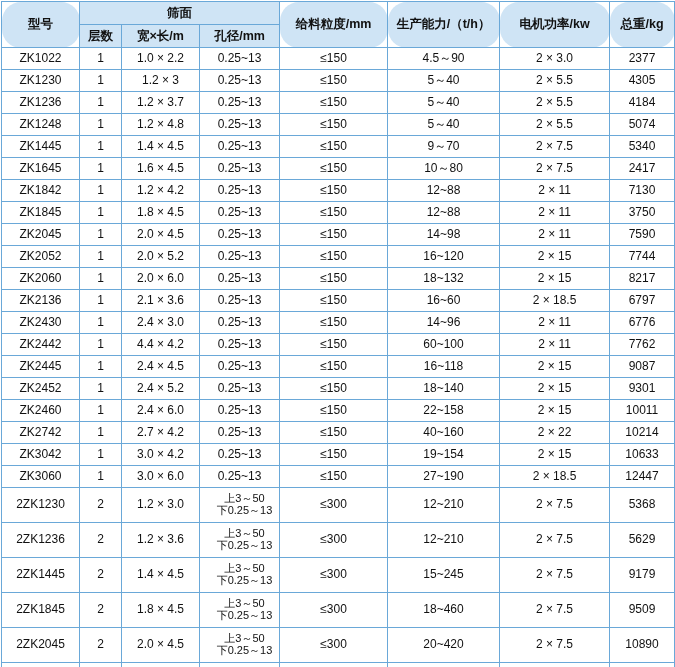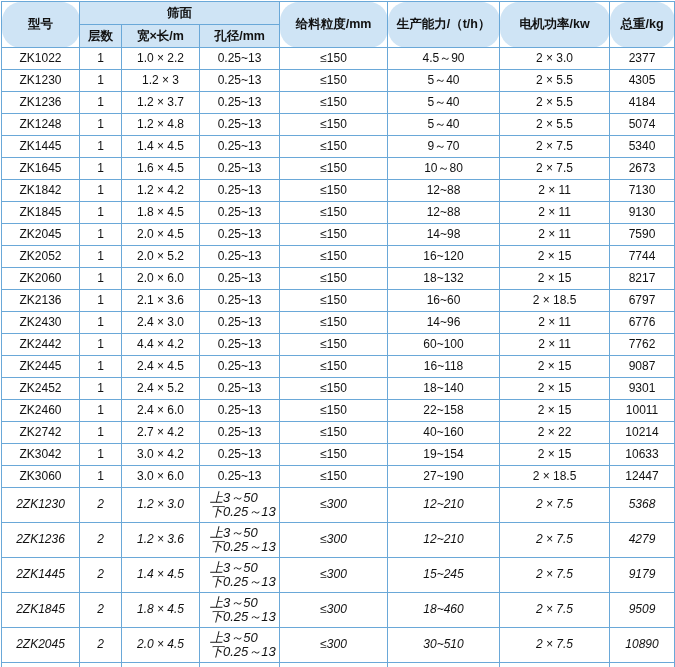--- a/index.html
+++ b/index.html
@@ -38,31 +38,30 @@
   #spec-table thead th.tall {
     height: 22px;
     border-radius: 19px;
   }
   #spec-table tbody td {
     height: 21px;
     background: #ffffff;
   }
   #spec-table tbody tr.two-layer td {
     height: 34px;
-    font-style: italic;
   }
   .model-cell {
     text-align: left;
     padding-left: 8px;
   }
   .stack {
     display: block;
     line-height: 1.05;
-    font-size: 13px;
-    text-align: left;
+    font-size: 11px;
+    text-align: center;
     padding-left: 10px;
   }
   .stack span {
     display: block;
     white-space: nowrap;
   }
   col.c-model { width: 78px; }
   col.c-layers { width: 42px; }
   col.c-size { width: 78px; }
   col.c-aperture { width: 80px; }
@@ -152,41 +151,41 @@
         <td>5340</td>
       </tr>
       <tr>
         <td class="model-cell">ZK1645</td>
         <td>1</td>
         <td>1.6 × 4.5</td>
         <td>0.25~13</td>
         <td>≤150</td>
         <td>10～80</td>
         <td>2 × 7.5</td>
-        <td>2673</td>
+        <td>2417</td>
       </tr>
       <tr>
         <td class="model-cell">ZK1842</td>
         <td>1</td>
         <td>1.2 × 4.2</td>
         <td>0.25~13</td>
         <td>≤150</td>
         <td>12~88</td>
         <td>2 × 11</td>
         <td>7130</td>
       </tr>
       <tr>
         <td class="model-cell">ZK1845</td>
         <td>1</td>
         <td>1.8 × 4.5</td>
         <td>0.25~13</td>
         <td>≤150</td>
         <td>12~88</td>
         <td>2 × 11</td>
-        <td>9130</td>
+        <td>3750</td>
       </tr>
       <tr>
         <td class="model-cell">ZK2045</td>
         <td>1</td>
         <td>2.0 × 4.5</td>
         <td>0.25~13</td>
         <td>≤150</td>
         <td>14~98</td>
         <td>2 × 11</td>
         <td>7590</td>
@@ -322,21 +321,21 @@
         <td>1.2 × 3.6</td>
         <td>
           <div class="stack">
             <span>上3～50</span>
             <span>下0.25～13</span>
           </div>
         </td>
         <td>≤300</td>
         <td>12~210</td>
         <td>2 × 7.5</td>
-        <td>4279</td>
+        <td>5629</td>
       </tr>
       <tr class="two-layer">
         <td class="model-cell">2ZK1445</td>
         <td>2</td>
         <td>1.4 × 4.5</td>
         <td>
           <div class="stack">
             <span>上3～50</span>
             <span>下0.25～13</span>
           </div>
@@ -365,21 +364,21 @@
         <td class="model-cell">2ZK2045</td>
         <td>2</td>
         <td>2.0 × 4.5</td>
         <td>
           <div class="stack">
             <span>上3～50</span>
             <span>下0.25～13</span>
           </div>
         </td>
         <td>≤300</td>
-        <td>30~510</td>
+        <td>20~420</td>
         <td>2 × 7.5</td>
         <td>10890</td>
       </tr>
       <tr class="two-layer">
         <td class="model-cell">2ZK2445</td>
         <td>2</td>
         <td>2.4 × 4.5</td>
         <td></td>
         <td>≤300</td>
         <td>20~535</td>

